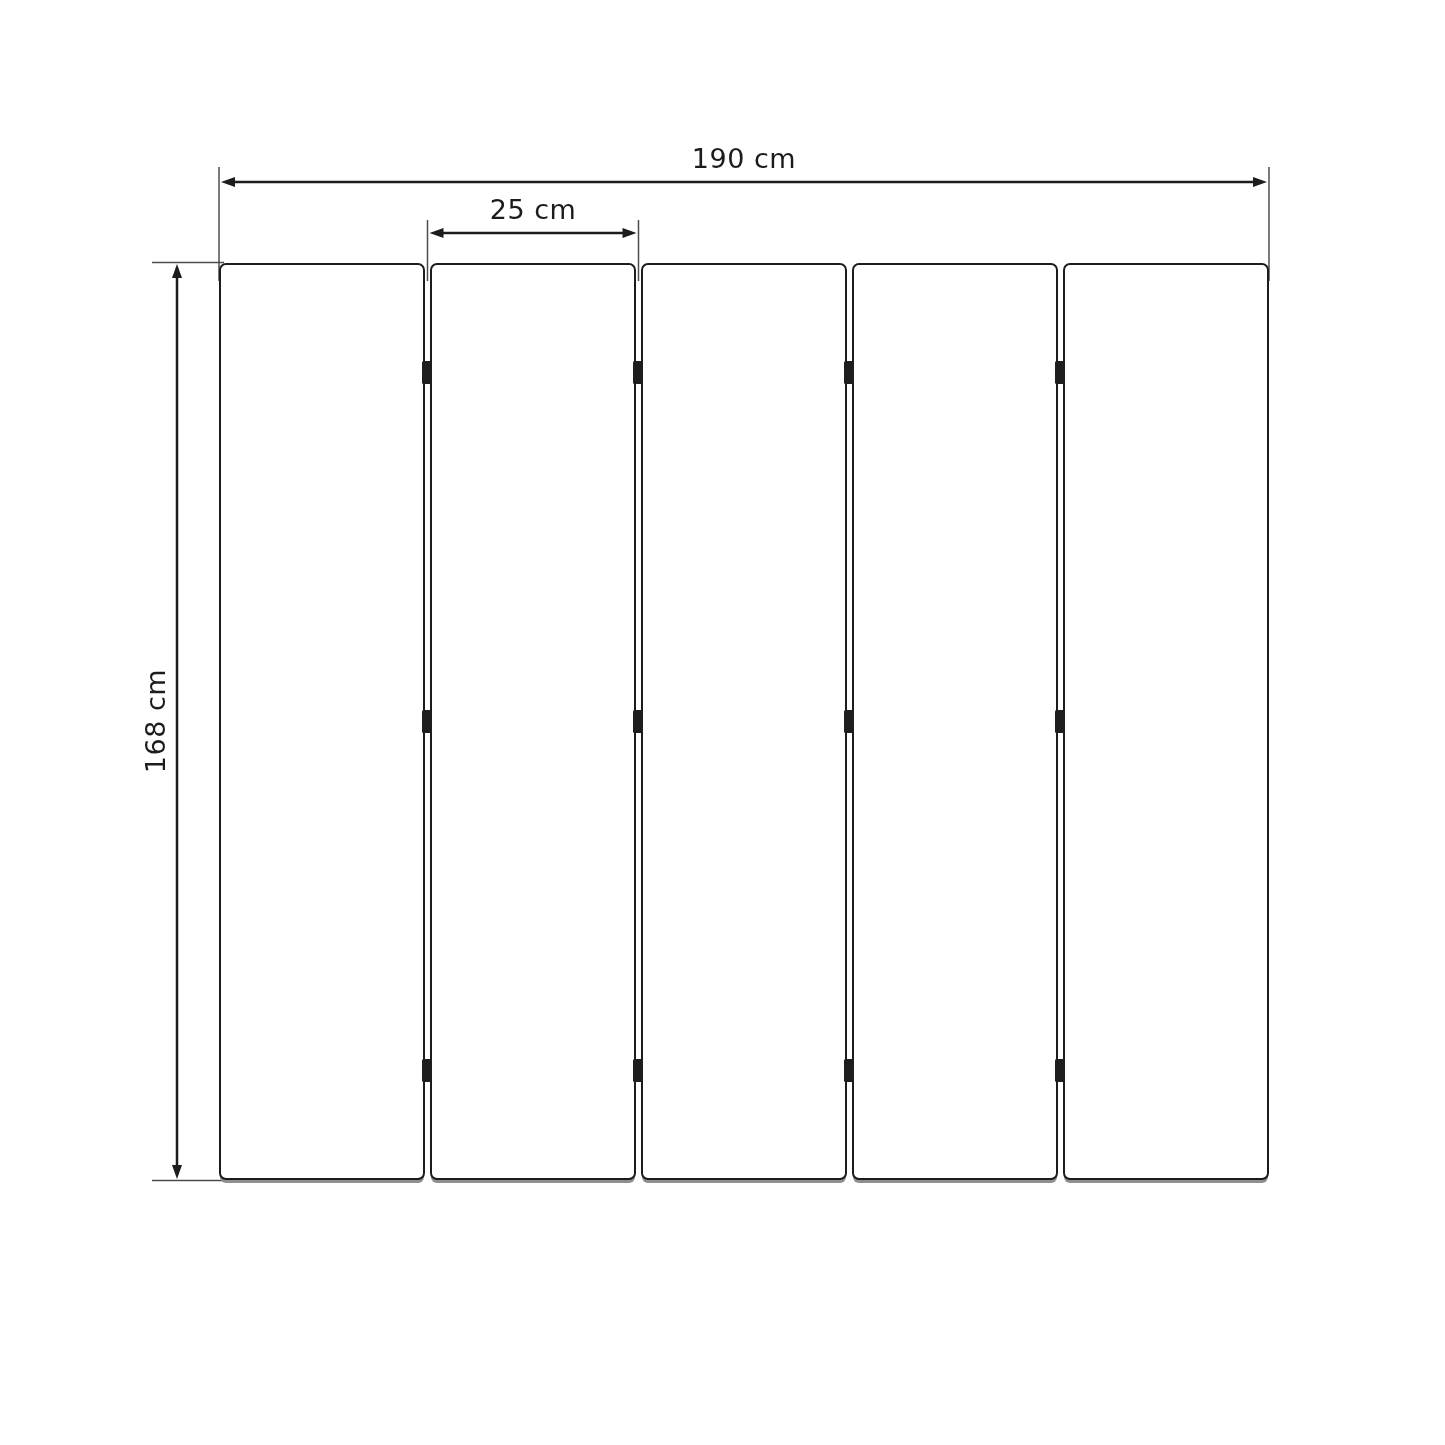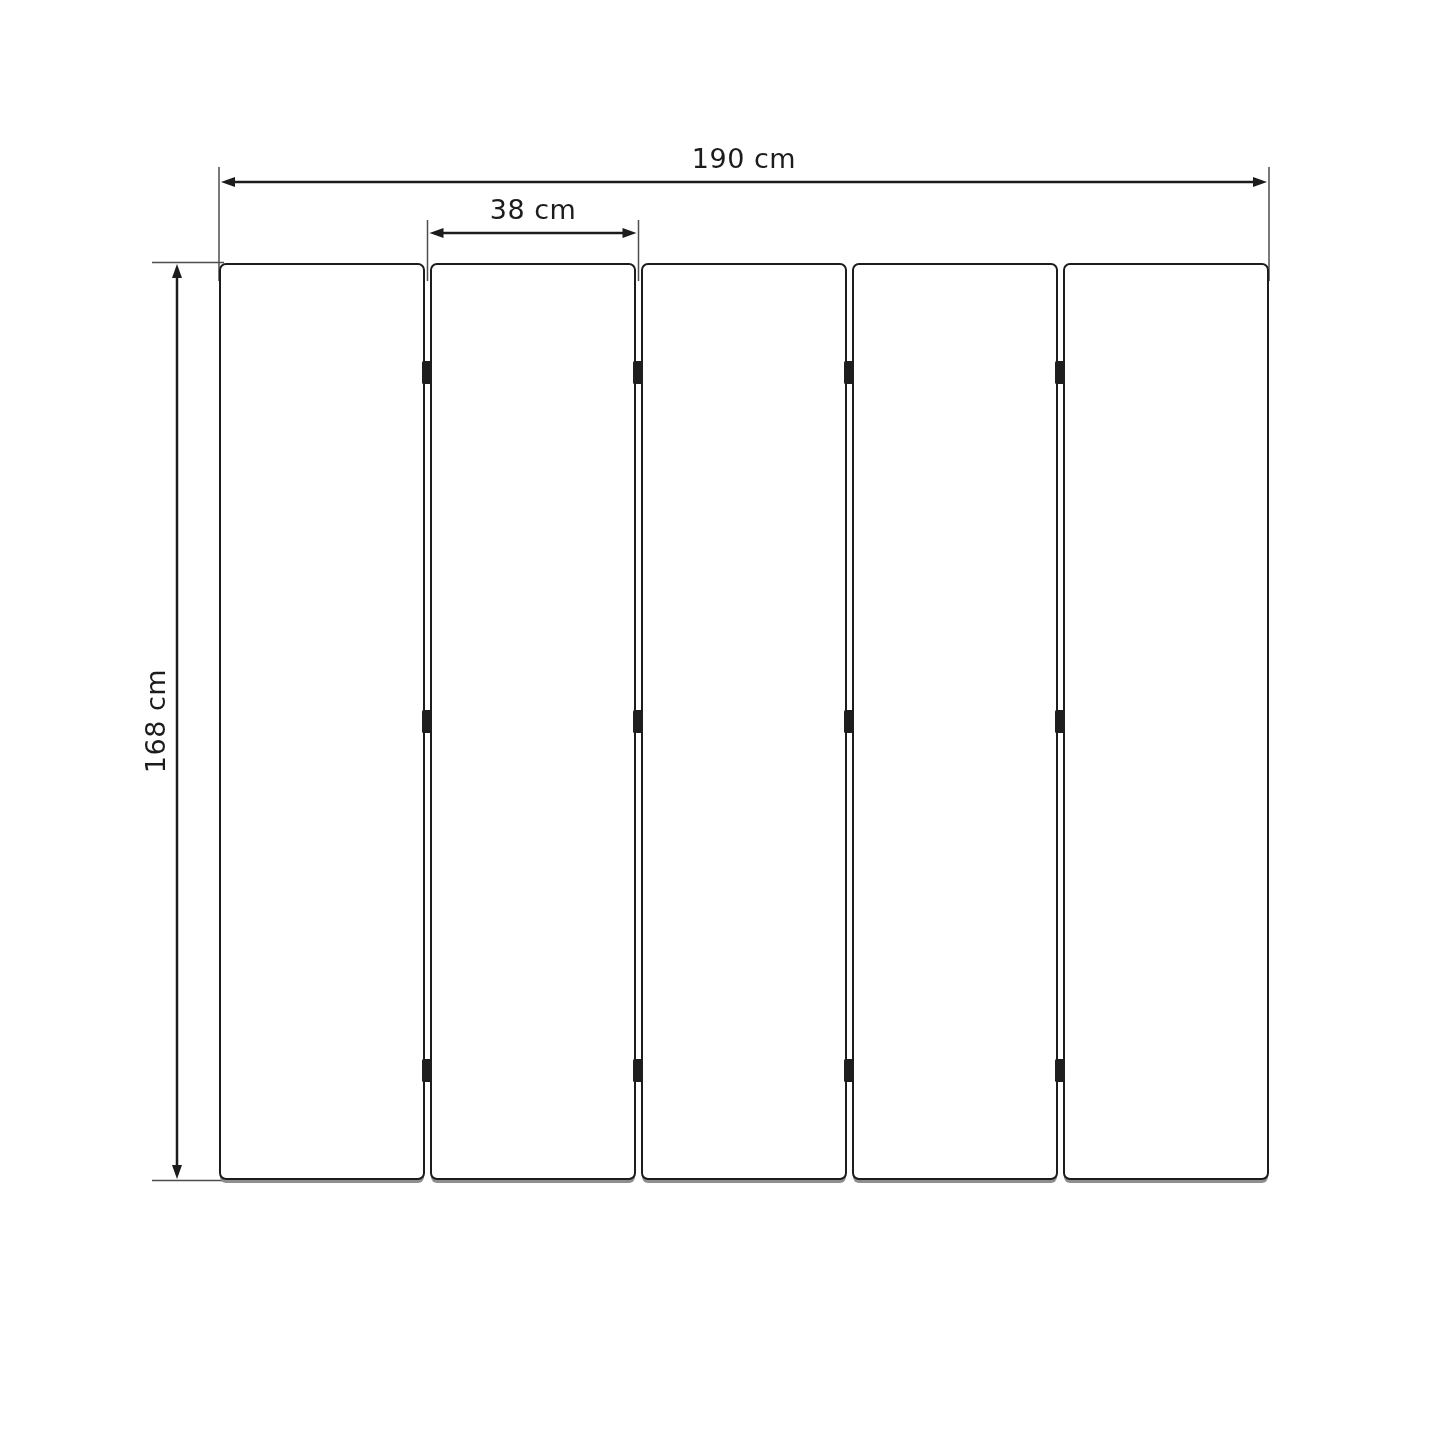--- a/index.html
+++ b/index.html
@@ -123,16 +123,16 @@
   <div class="hinge gap-2 hinge-middle"></div>
   <div class="hinge gap-2 hinge-bottom"></div>
   <div class="hinge gap-3 hinge-top"></div>
   <div class="hinge gap-3 hinge-middle"></div>
   <div class="hinge gap-3 hinge-bottom"></div>
   <div class="hinge gap-4 hinge-top"></div>
   <div class="hinge gap-4 hinge-middle"></div>
   <div class="hinge gap-4 hinge-bottom"></div>
 
   <div class="dim-label label-total-width">190 cm</div>
-  <div class="dim-label label-panel-width">38 cm</div>
+  <div class="dim-label label-panel-width">25 cm</div>
   <div class="dim-label label-height">168 cm</div>
 
 </div>
 
 </body></html>

